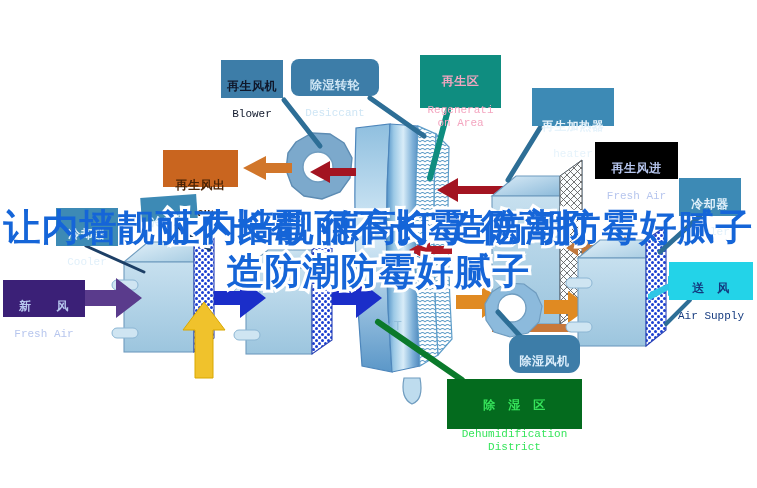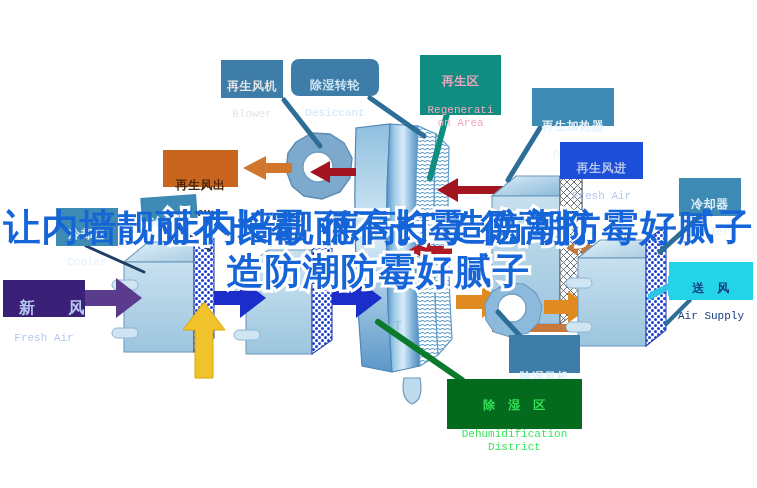--- a/index.html
+++ b/index.html
@@ -192,41 +192,41 @@
       <line x1="540" y1="128" x2="508" y2="180" stroke="#2d6e96" stroke-width="5"></line>
       <line x1="700" y1="216" x2="660" y2="252" stroke="#2d6e96" stroke-width="5"></line>
       <line x1="86" y1="246" x2="144" y2="272" stroke="#1d3f66" stroke-width="3"></line>
       <line x1="166" y1="220" x2="210" y2="250" stroke="#1d3f66" stroke-width="3"></line>
       <line x1="520" y1="336" x2="498" y2="312" stroke="#2d6e96" stroke-width="5"></line>
       <line x1="462" y1="380" x2="378" y2="322" stroke="#0b7a2b" stroke-width="6"></line>
       <line x1="666" y1="324" x2="690" y2="300" stroke="#2d6e96" stroke-width="4"></line>
     </g>
   </svg>
 
-  <div class="lbl" style="left:221px;top:60px;width:62px;height:38px;background:#3d7da8;color:#e5e5e5;padding-top:3px;">
+  <div class="lbl" style="left:221px;top:60px;width:62px;height:38px;background:#3d7da8;color:#0f172a;padding-top:3px;">
     <span class="cn" style="font-size:12px;">再生风机</span>
     <span class="en" style="font-size:11px;">Blower</span>
   </div>
 
   <div class="lbl" style="left:291px;top:59px;width:88px;height:37px;background:#3d7da8;color:#cfe6f5;padding-top:3px;border-radius:8px;">
     <span class="cn" style="font-size:12px;">除湿转轮</span>
     <span class="en" style="font-size:11px;">Desiccant</span>
   </div>
 
-  <div class="lbl" style="left:420px;top:55px;width:81px;height:60px;background:#0f8d80;color:#f4a6c0;padding-top:3px;">
+  <div class="lbl" style="left:420px;top:55px;width:81px;height:53px;background:#0f8d80;color:#f4a6c0;padding-top:3px;">
     <span class="cn" style="font-size:12px;">再生区</span>
     <span class="en" style="font-size:11px;line-height:1.15;">Regenerati on Area</span>
   </div>
 
   <div class="lbl" style="left:532px;top:88px;width:82px;height:38px;background:#3d8ab5;color:#e6f3fb;padding-top:15px;">
     <span class="cn" style="font-size:12px;">再生加热器</span>
     <span class="en" style="font-size:11px;">heater</span>
   </div>
 
-  <div class="lbl" style="left:560px;top:142px;width:83px;height:37px;background:#1d4ed8;color:#b7c6ee;padding-top:3px;">
+  <div class="lbl" style="left:595px;top:142px;width:83px;height:37px;background:#000000;color:#b7c6ee;padding-top:3px;">
     <span class="cn" style="font-size:12px;">再生风进</span>
     <span class="en" style="font-size:11px;">Fresh Air</span>
   </div>
 
   <div class="lbl" style="left:679px;top:178px;width:62px;height:38px;background:#3d8ab5;color:#e1f0fa;padding-top:3px;">
     <span class="cn" style="font-size:12px;">冷却器</span>
     <span class="en" style="font-size:11px;">Cooler</span>
   </div>
 
   <div class="lbl" style="left:163px;top:150px;width:75px;height:37px;background:#c9651f;color:#4a2406;padding-top:12px;">
@@ -237,30 +237,30 @@
   <div class="lbl" style="left:141px;top:196px;width:56px;height:24px;background:#3d8ab5;color:#dceefb;padding-top:2px;transform:rotate(-4deg);">
     <span class="cn" style="font-size:12px;">冷却器</span>
   </div>
 
   <div class="lbl" style="left:56px;top:208px;width:62px;height:38px;background:#3d8ab5;color:#e1f0fa;padding-top:3px;">
     <span class="cn" style="font-size:12px;">冷却器</span>
     <span class="en" style="font-size:11px;">Cooler</span>
   </div>
 
   <div class="lbl" style="left:3px;top:280px;width:82px;height:37px;background:#3b2077;color:#b7c6ee;padding-top:3px;">
-    <span class="cn" style="font-size:16px;text-align:right;">新　　风</span>
+    <span class="cn" style="font-size:12px;">新　　风</span>
     <span class="en" style="font-size:11px;">Fresh Air</span>
   </div>
 
   <div class="lbl" style="left:669px;top:262px;width:84px;height:38px;background:#23d3e8;color:#13397e;padding-top:3px;">
     <span class="cn" style="font-size:12px;">送　风</span>
     <span class="en" style="font-size:11px;">Air Supply</span>
   </div>
 
-  <div class="lbl" style="left:509px;top:335px;width:71px;height:38px;background:#3d7da8;color:#dceefb;padding-top:19px;">
+  <div class="lbl" style="left:509px;top:335px;width:71px;height:38px;background:#3d7da8;color:#dceefb;padding-top:3px;border-radius:11px;">
     <span class="cn" style="font-size:12px;">除湿风机</span>
     <span class="en" style="font-size:11px;">Blower</span>
   </div>
 
 
   <div class="lbl" style="left:447px;top:379px;width:135px;height:50px;background:#046b1e;color:#37e55c;padding-top:3px;">
     <span class="cn" style="font-size:12px;">除　湿　区</span>
     <span class="en" style="font-size:11px;line-height:1.2;">Dehumidification District</span>
   </div>
 

